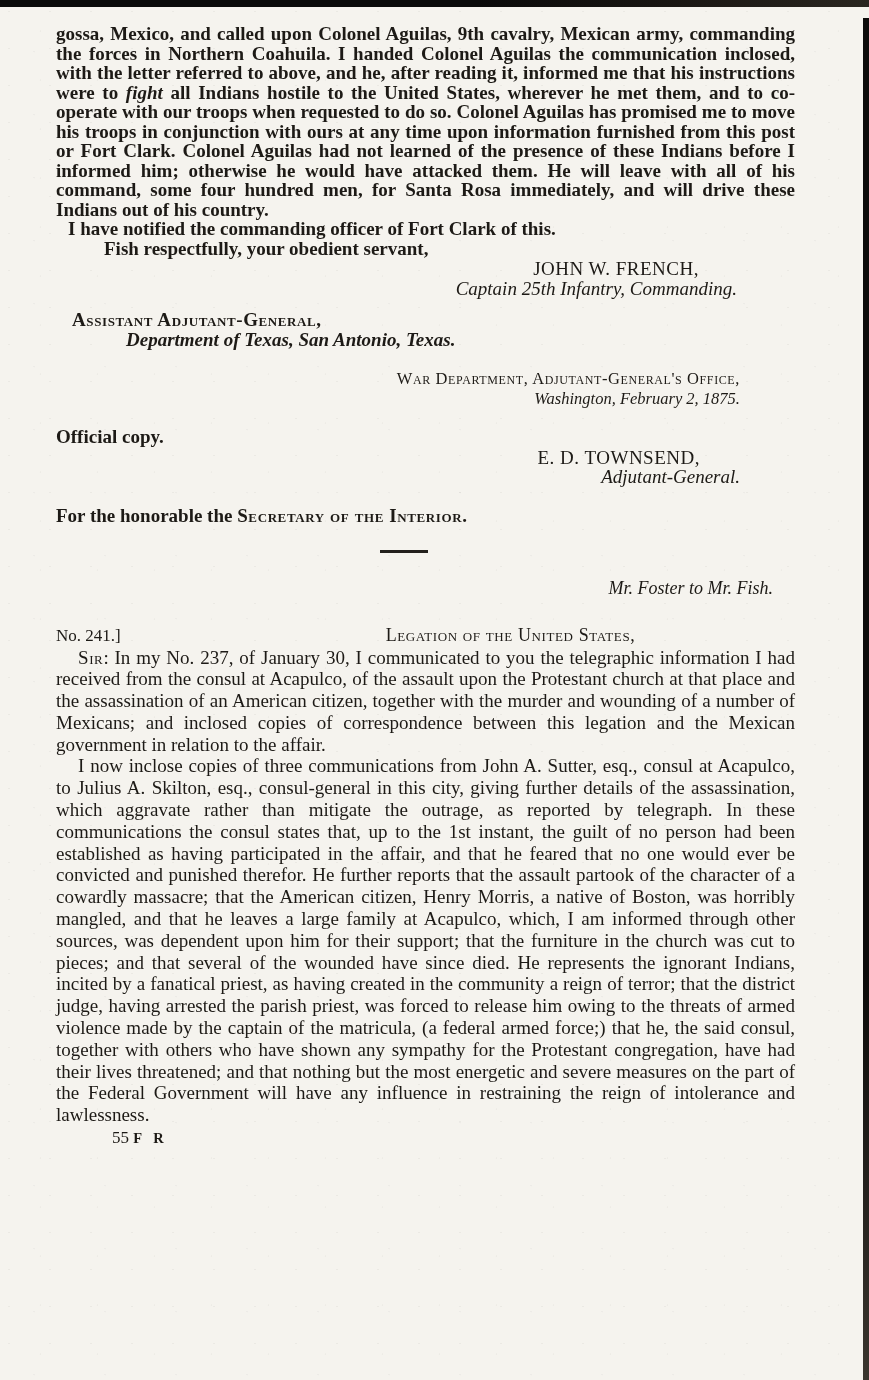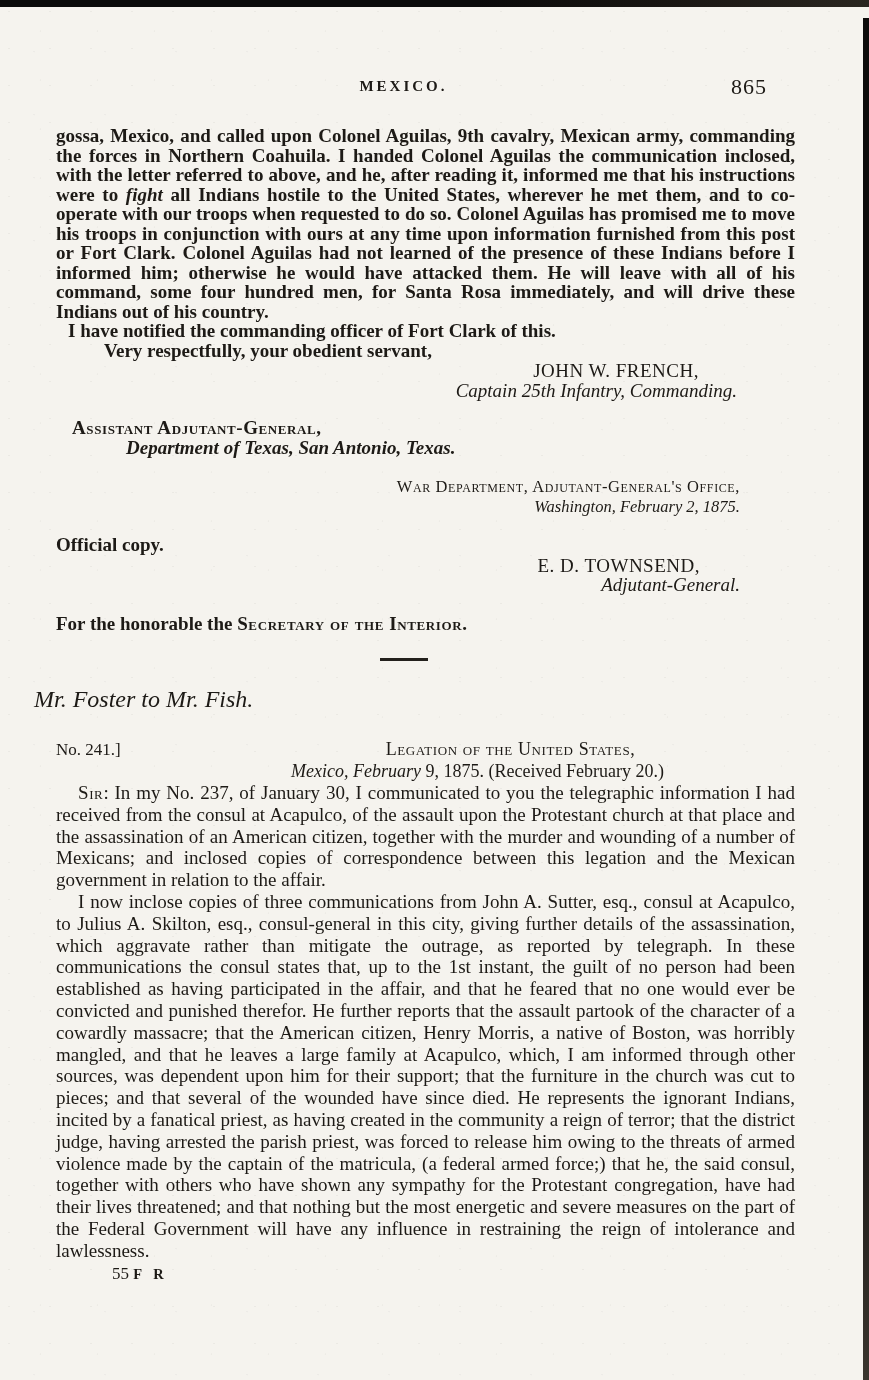--- a/index.html
+++ b/index.html
@@ -39,34 +39,34 @@
   
   .b1{font-size:19px;line-height:19.5px;margin:0;font-weight:bold;}
   .just{text-align:justify;}
   .p1{margin-top:24px;}
   .indent1{text-indent:12px;}
   .valediction{margin-left:48px;}
   .sigblock{text-align:right;padding-right:58px;font-size:19px;line-height:19.5px;margin-top:1px;}
   .sigblock .sig-name{display:block;margin-right:38px;letter-spacing:0.5px;}
   .sigblock .sig-title{display:block;font-style:italic;}
   .sc{font-variant:small-caps;letter-spacing:0.6px;}
-  .addressee1{margin-left:16px;margin-top:18px;}
+  .addressee1{margin-left:16px;margin-top:12px;}
   .addressee2{margin-left:70px;font-style:italic;}
   .officeblock{text-align:right;padding-right:55px;font-size:16.5px;line-height:19.5px;margin-top:20px;}
   .office-line1{display:block;}
   .office-line2{display:block;font-style:italic;}
   .official-copy{margin-top:19px;}
   .sigblock2{margin-top:1px;padding-right:55px;}
   .sigblock2 .sig-name{margin-right:40px;text-align:right;}
   .for-line{margin-top:19px;}
 
   .divider{width:48px;height:3px;background:#23201c;margin:25px auto 0 auto;transform:translateX(-22px);}
 
   .doc-number-heading{font-size:18px;font-weight:normal;text-align:center;margin:39px 0 0 0;transform:translateX(-22px);}
-  .doc-title{font-size:24px;font-weight:normal;font-style:italic;text-align:left;margin:25px 0 16px 0;transform:translateX(-22px);}
+  .doc-title{font-size:18px;font-weight:normal;font-style:italic;text-align:right;margin:25px 0 16px 0;transform:translateX(-22px);}
 
   .docline{position:relative;margin-top:26px;font-size:18px;line-height:21.5px;}
   .doc-no{position:absolute;left:0;top:0;font-size:17px;}
   .legation{text-align:center;padding-left:170px;margin-top:6px;}
   .dateline{font-size:18px;line-height:21.5px;text-align:center;padding-left:104px;margin:0;}
   .it{font-style:italic;}
 
   
   .b2{font-size:19px;line-height:21.8px;margin:0;}
   .indent2{text-indent:22px;}
@@ -77,30 +77,26 @@
 </style>
 </head>
 <body>
 
 <div class="page">
   <div class="edge-top"></div>
   <div class="edge-right"></div>
 
   <div class="content">
 
-    <div class="running-head-row">
-      <div class="running-head">MEXICO.</div>
-      <div class="page-number">865</div>
-    </div>
 
     <p class="b1 just p1"><span>gossa, Mexico, and called upon Colonel Aguilas, 9th cavalry, Mexican army, commanding the forces in Northern Coahuila.  I handed Colonel Aguilas the communication inclosed, with the letter referred to above, and he, after reading it, informed me that his instructions were to </span><span class="it">fight</span><span> all Indians hostile to the United States, wherever he met them, and to co-operate with our troops when requested to do so.  Colonel Aguilas has promised me to move his troops in conjunction with ours at any time upon information furnished from this post or Fort Clark.  Colonel Aguilas had not learned of the presence of these Indians before I informed him; otherwise he would have attacked them.  He will leave with all of his command, some four hundred men, for Santa Rosa immediately, and will drive these Indians out of his country.</span></p>
 
     <p class="b1 indent1">I have notified the commanding officer of Fort Clark of this.</p>
 
-    <p class="b1 valediction">Very respectfully, your obedient servant,</p>
+    <p class="b1 valediction">Fish respectfully, your obedient servant,</p>
 
     <div class="sigblock">
       <span class="sig-name">JOHN W. FRENCH,</span>
       <span class="sig-title">Captain 25th Infantry, Commanding.</span>
     </div>
 
     <p class="b1 addressee1 sc">Assistant Adjutant-General,</p>
     <p class="b1 addressee2">Department of Texas, San Antonio, Texas.</p>
 
     <div class="officeblock">
@@ -120,21 +116,20 @@
     <div class="divider"></div>
 
 
     <h3 class="doc-title">Mr. Foster to Mr. Fish.</h3>
 
     <div class="docline">
       <span class="doc-no">No. 241.]</span>
       <div class="legation sc">Legation of the United States,</div>
     </div>
 
-    <p class="dateline"><span class="it">Mexico, February</span><span> 9, 1875.  (Received February 20.)</span></p>
 
     <p class="b2 just indent2 pl1"><span class="sc">Sir</span><span>: In my No. 237, of January 30, I communicated to you the telegraphic information I had received from the consul at Acapulco, of the assault upon the Protestant church at that place and the assassination of an American citizen, together with the murder and wounding of a number of Mexicans; and inclosed copies of correspondence between this legation and the Mexican government in relation to the affair.</span></p>
 
     <p class="b2 just indent2">I now inclose copies of three communications from John A. Sutter, esq., consul at Acapulco, to Julius A. Skilton, esq., consul-general in this city, giving further details of the assassination, which aggravate rather than mitigate the outrage, as reported by telegraph.  In these communications the consul states that, up to the 1st instant, the guilt of no person had been established as having participated in the affair, and that he feared that no one would ever be convicted and punished therefor.  He further reports that the assault partook of the character of a cowardly massacre; that the American citizen, Henry Morris, a native of Boston, was horribly mangled, and that he leaves a large family at Acapulco, which, I am informed through other sources, was dependent upon him for their support; that the furniture in the church was cut to pieces; and that several of the wounded have since died.  He represents the ignorant Indians, incited by a fanatical priest, as having created in the community a reign of terror; that the district judge, having arrested the parish priest, was forced to release him owing to the threats of armed violence made by the captain of the matricula, (a federal armed force;) that he, the said consul, together with others who have shown any sympathy for the Protestant congregation, have had their lives threatened; and that nothing but the most energetic and severe measures on the part of the Federal Government will have any influence in restraining the reign of intolerance and lawlessness.</p>
 
     <p class="pressmark"><span>55</span> <span class="fr">F R</span></p>
 
   </div>
 </div>
 

